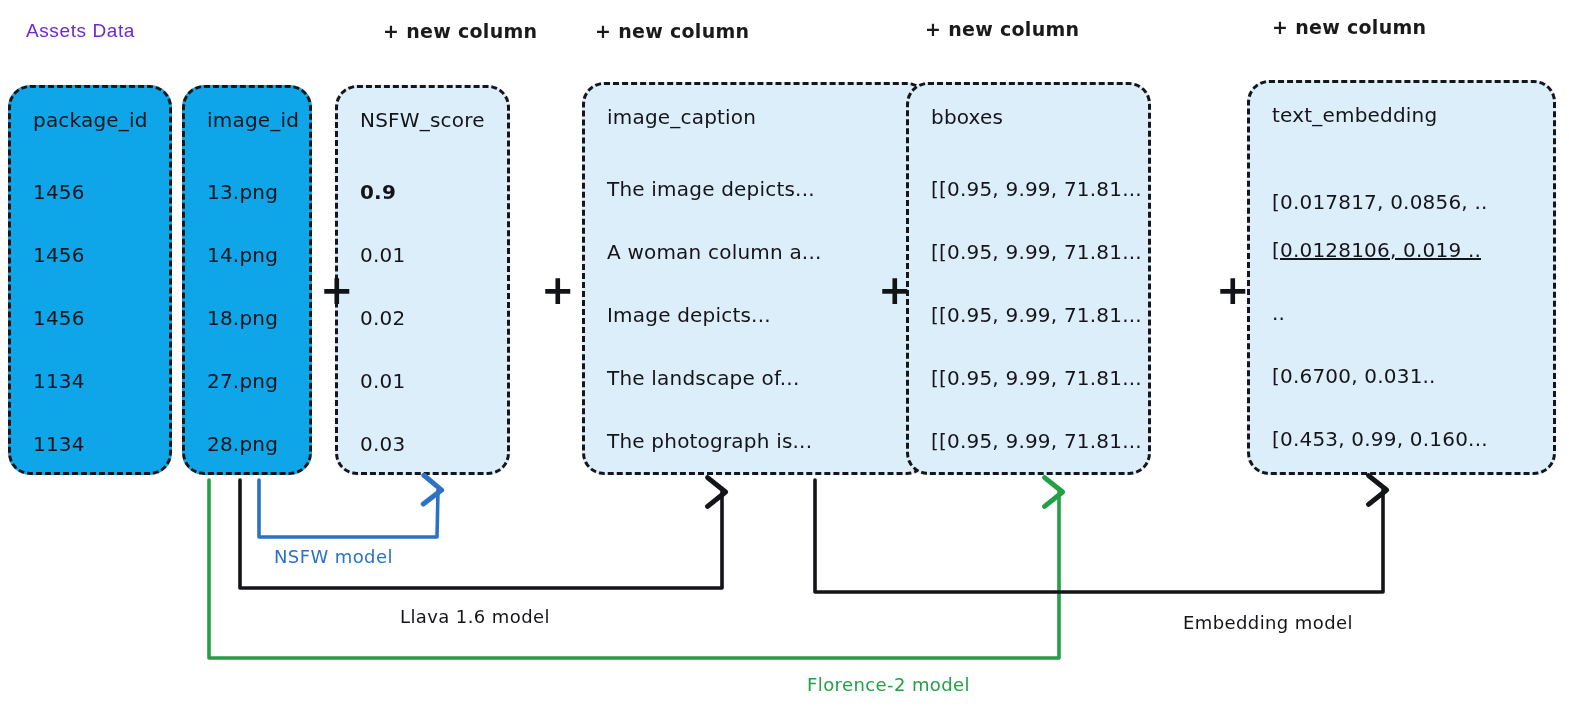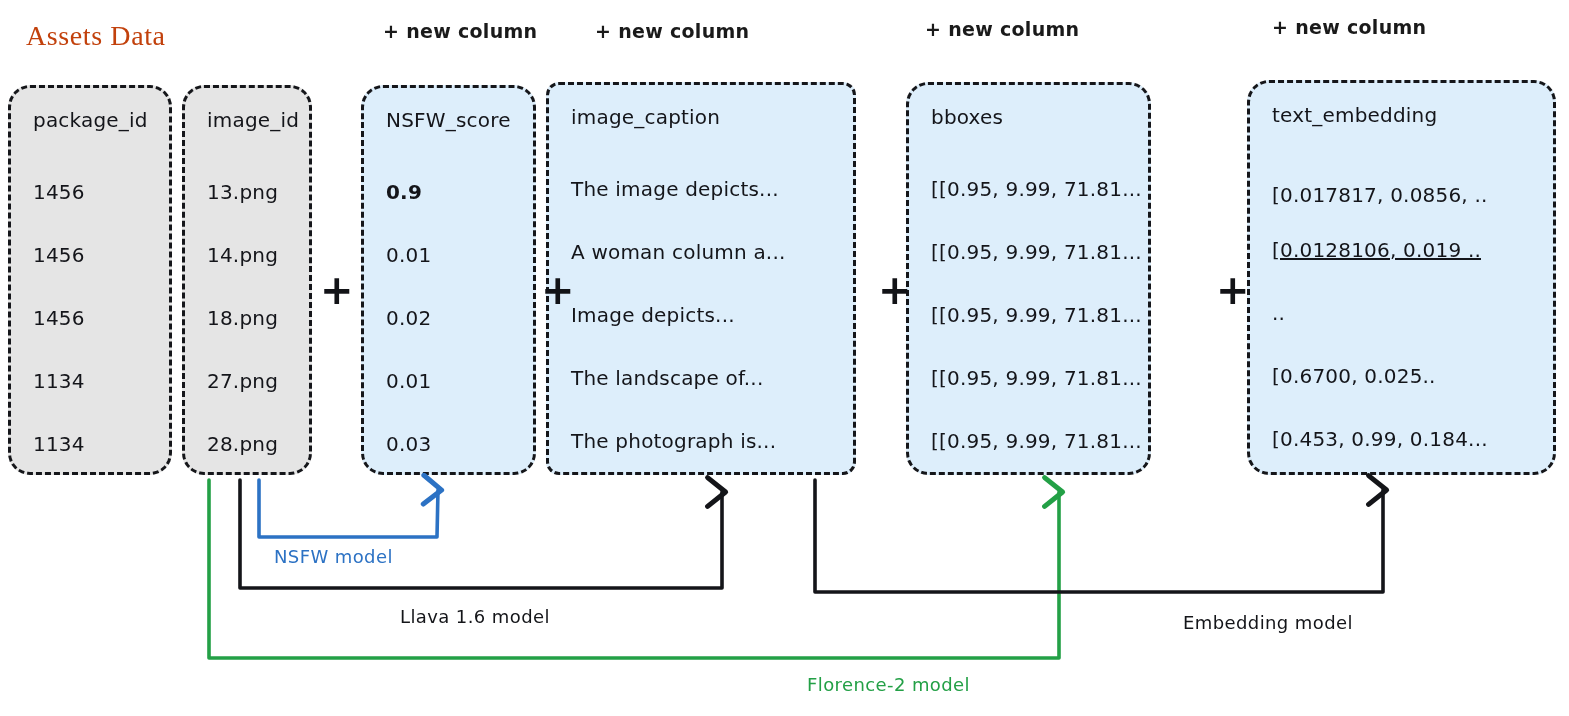--- a/index.html
+++ b/index.html
@@ -11,42 +11,42 @@
   }
   #stage {
     position: relative;
     width: 1569px; height: 716px;
     background: #ffffff;
   }
 
   
   .heading {
     position: absolute;
-    font-family: Liberation Serif, serif;
-    font-size: 28px;
-    color: #c2410c;
+    font-family: Liberation Sans, sans-serif;
+    font-size: 19px;
+    color: #6d28d9;
     letter-spacing: 0.6px;
     white-space: nowrap;
   }
   .newcol {
     position: absolute;
     font-family: "DejaVu Sans", sans-serif;
     font-size: 19px;
     color: #1a1a1a;
     white-space: nowrap;
     letter-spacing: 0.3px;
     font-weight: bold;
   }
 
   
   .col {
     position: absolute;
     border: 3px dashed #15161a;
     border-radius: 22px;
-    background: #e5e5e5;
+    background: #0ea5e9;
   }
   .col.blue { background: #ddeefb; }
 
   .col .hdr {
     position: absolute;
     left: 22px;
     top: 20px;
     font-size: 20px;
     color: #14151a;
     white-space: nowrap;
@@ -118,51 +118,51 @@
         <div class="cell" style="top: 344px;">1134</div>
       </div>
       <div class="col" style="left: 182px; top: 85px; width: 130px; height: 390px;">
         <div class="hdr">image_id</div>
         <div class="cell" style="top: 92px;">13.png</div>
         <div class="cell" style="top: 155px;">14.png</div>
         <div class="cell" style="top: 218px;">18.png</div>
         <div class="cell" style="top: 281px;">27.png</div>
         <div class="cell" style="top: 344px;">28.png</div>
       </div>
-      <div class="col blue" style="left: 361px; top: 85px; width: 175px; height: 390px;">
+      <div class="col blue" style="left: 335px; top: 85px; width: 175px; height: 390px;">
         <div class="hdr">NSFW_score</div>
         <div class="cell" style="top: 92px; font-weight: bold;">0.9</div>
         <div class="cell" style="top: 155px;">0.01</div>
         <div class="cell" style="top: 218px;">0.02</div>
         <div class="cell" style="top: 281px;">0.01</div>
         <div class="cell" style="top: 344px;">0.03</div>
       </div>
-      <div class="col blue" style="left: 546px; top: 82px; width: 310px; height: 393px; border-radius: 13px;">
+      <div class="col blue" style="left: 582px; top: 82px; width: 347px; height: 393px;">
         <div class="hdr">image_caption</div>
         <div class="cell" style="top: 92px;">The image depicts...</div>
         <div class="cell" style="top: 155px;">A woman column a...</div>
         <div class="cell" style="top: 218px;">Image depicts...</div>
         <div class="cell" style="top: 281px;">The landscape of...</div>
         <div class="cell" style="top: 344px;">The photograph is...</div>
       </div>
       <div class="col blue" style="left: 906px; top: 82px; width: 245px; height: 393px;">
         <div class="hdr">bboxes</div>
         <div class="cell" style="top: 92px;">[[0.95, 9.99, 71.81...</div>
         <div class="cell" style="top: 155px;">[[0.95, 9.99, 71.81...</div>
         <div class="cell" style="top: 218px;">[[0.95, 9.99, 71.81...</div>
         <div class="cell" style="top: 281px;">[[0.95, 9.99, 71.81...</div>
         <div class="cell" style="top: 344px;">[[0.95, 9.99, 71.81...</div>
       </div>
       <div class="col blue" style="left: 1247px; top: 80px; width: 309px; height: 395px;">
         <div class="hdr">text_embedding</div>
-        <div class="cell" style="top: 100px;">[0.017817, 0.0856, ..</div>
+        <div class="cell" style="top: 107px;">[0.017817, 0.0856, ..</div>
         <div class="cell" style="top: 155px; text-decoration: underline;">[0.0128106, 0.019 ..</div>
         <div class="cell" style="top: 218px;">..</div>
-        <div class="cell" style="top: 281px;">[0.6700, 0.025..</div>
-        <div class="cell" style="top: 344px;">[0.453, 0.99, 0.184...</div>
+        <div class="cell" style="top: 281px;">[0.6700, 0.031..</div>
+        <div class="cell" style="top: 344px;">[0.453, 0.99, 0.160...</div>
       </div>
     </div>
 
   <div id="pluses">
       <div class="plus" style="left: 320px; top: 276px;">+</div>
       <div class="plus" style="left: 541px; top: 276px;">+</div>
       <div class="plus" style="left: 878px; top: 276px;">+</div>
       <div class="plus" style="left: 1216px; top: 276px;">+</div>
     </div>
 

